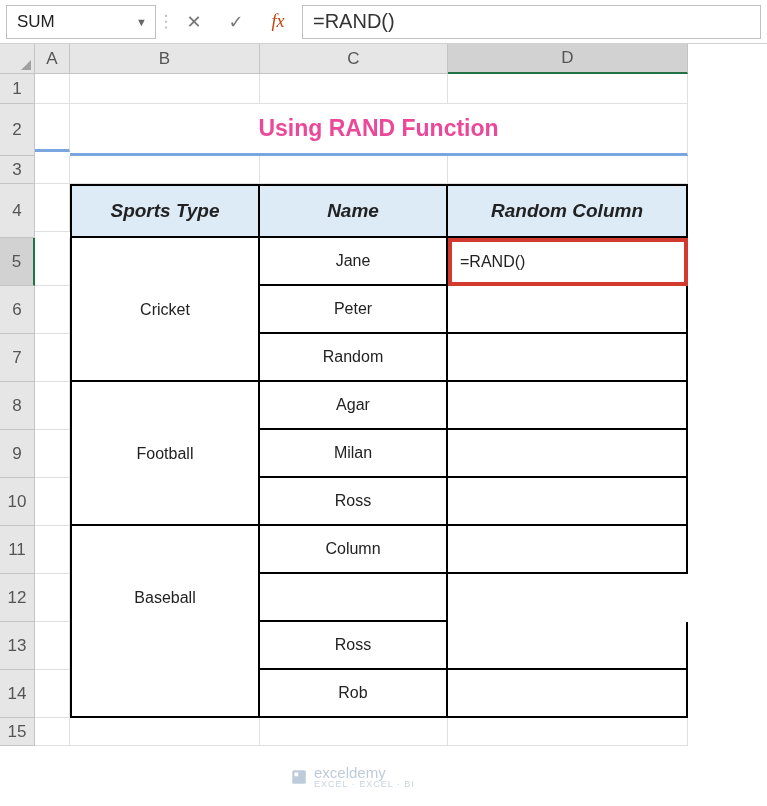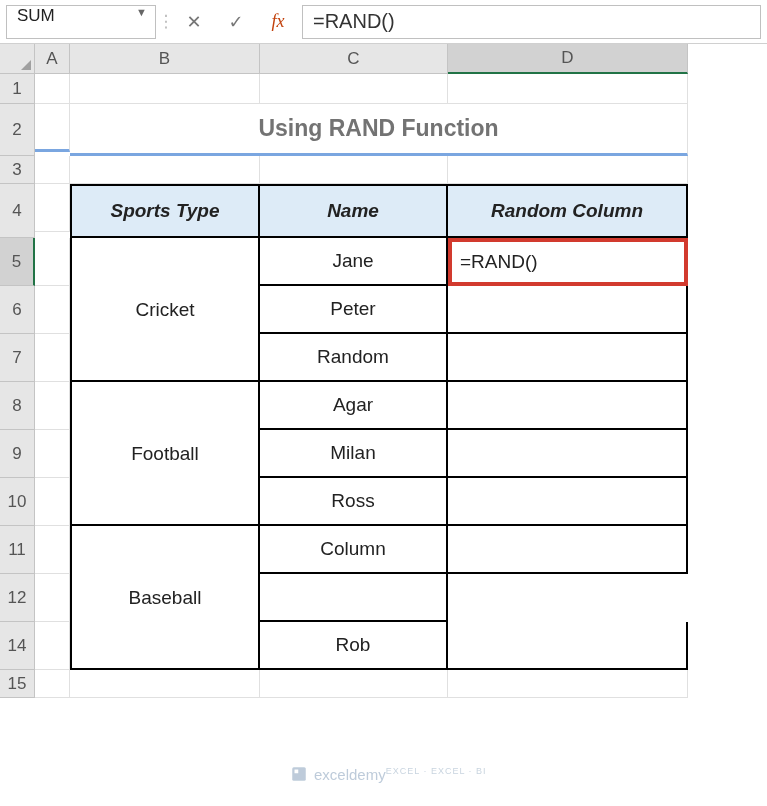--- a/index.html
+++ b/index.html
@@ -23,20 +23,21 @@
     background: #fff;
     padding: 4px 6px;
     gap: 6px;
   }
   .name-box {
     width: 150px;
     height: 34px;
     border: 1px solid #c0c0c0;
     background: #fff;
     display: flex;
+    align-items: center;
     justify-content: space-between;
     padding: 0 8px 0 10px;
   }
   .name-box .chev { color: #666; font-size: 11px; }
   .fb-divider {
     width: 8px; height: 34px;
     display: flex; align-items: center; justify-content: center;
     color: #bbb;
   }
   .fb-btn {
@@ -117,21 +118,21 @@
   }
   .row.h-small .cell, .row.h-small .rh { height: 28px; }
   .row.h1 .cell, .row.h1 .rh { height: 30px; }
 
   
   .title-span {
     grid-column: 3 / span 3;
     justify-content: center;
     font-size: 23px;
     font-weight: 700;
-    color: #737373;
+    color: #ec4899;
     border-bottom: 3px solid #7aa6e0 !important;
     height: 52px;
   }
   .b-cell2 { border-bottom: 3px solid #7aa6e0 !important; }
 
   
   .th {
     background: #ddebf7;
     font-weight: 700;
     font-size: 19px;
@@ -140,21 +141,21 @@
     border-bottom: 2px solid #000;
     height: 54px;
     font-style: italic;
   }
   .th.left-b { border-left: 2px solid #000; }
   .th.right-b { border-right: 2px solid #000; }
   .th.mid-b { border-right: 2px solid #000; }
 
   
   .td {
-    font-size: 19px;
+    font-size: 16px;
     justify-content: center;
     border-right: 2px solid #000 !important;
     border-bottom: 2px solid #000 !important;
   }
   .td.left-b { border-left: 2px solid #000; }
   .td.group-last { border-bottom: 2px solid #000 !important; }
   .td.colA-nb { border-bottom: none !important; }
 
   
   .td.active-edit {
@@ -170,21 +171,21 @@
   .watermark {
     position: absolute;
     left: 290px; top: 765px;
     display: flex; align-items: center; gap: 6px;
     color: #b7c6d6;
     font-size: 15px;
     opacity: 0.9;
   }
   .watermark svg { width: 18px; height: 18px; }
   .watermark .sub { font-size: 9px; letter-spacing: 1px; color: #c3d0dc; }
-  .wm-text { display: flex; flex-direction: row; line-height: 1; }
+  .wm-text { display: flex; flex-direction: column; line-height: 1; }
 </style>
 </head>
 <body>
 
 <div class="formula-bar">
   <div class="name-box">
     <span>SUM</span>
     <span class="chev">▼</span>
   </div>
   <div class="fb-divider">⋮</div>
@@ -292,20 +293,27 @@
       <div class="cell td"></div>
     </div>
 
     <div class="row">
       <div class="rh">12</div>
       <div class="cell"></div>
       <div class="cell td left-b colA-nb">Baseball</div>
       <div class="cell td"></div>
     </div>
 
+    <div class="row">
+      <div class="rh">13</div>
+      <div class="cell"></div>
+      <div class="cell td left-b colA-nb"></div>
+      <div class="cell td">Ross</div>
+      <div class="cell td"></div>
+    </div>
 
     <div class="row">
       <div class="rh">14</div>
       <div class="cell"></div>
       <div class="cell td left-b group-last"></div>
       <div class="cell td">Rob</div>
       <div class="cell td"></div>
     </div>
 
     <div class="row h-small">

